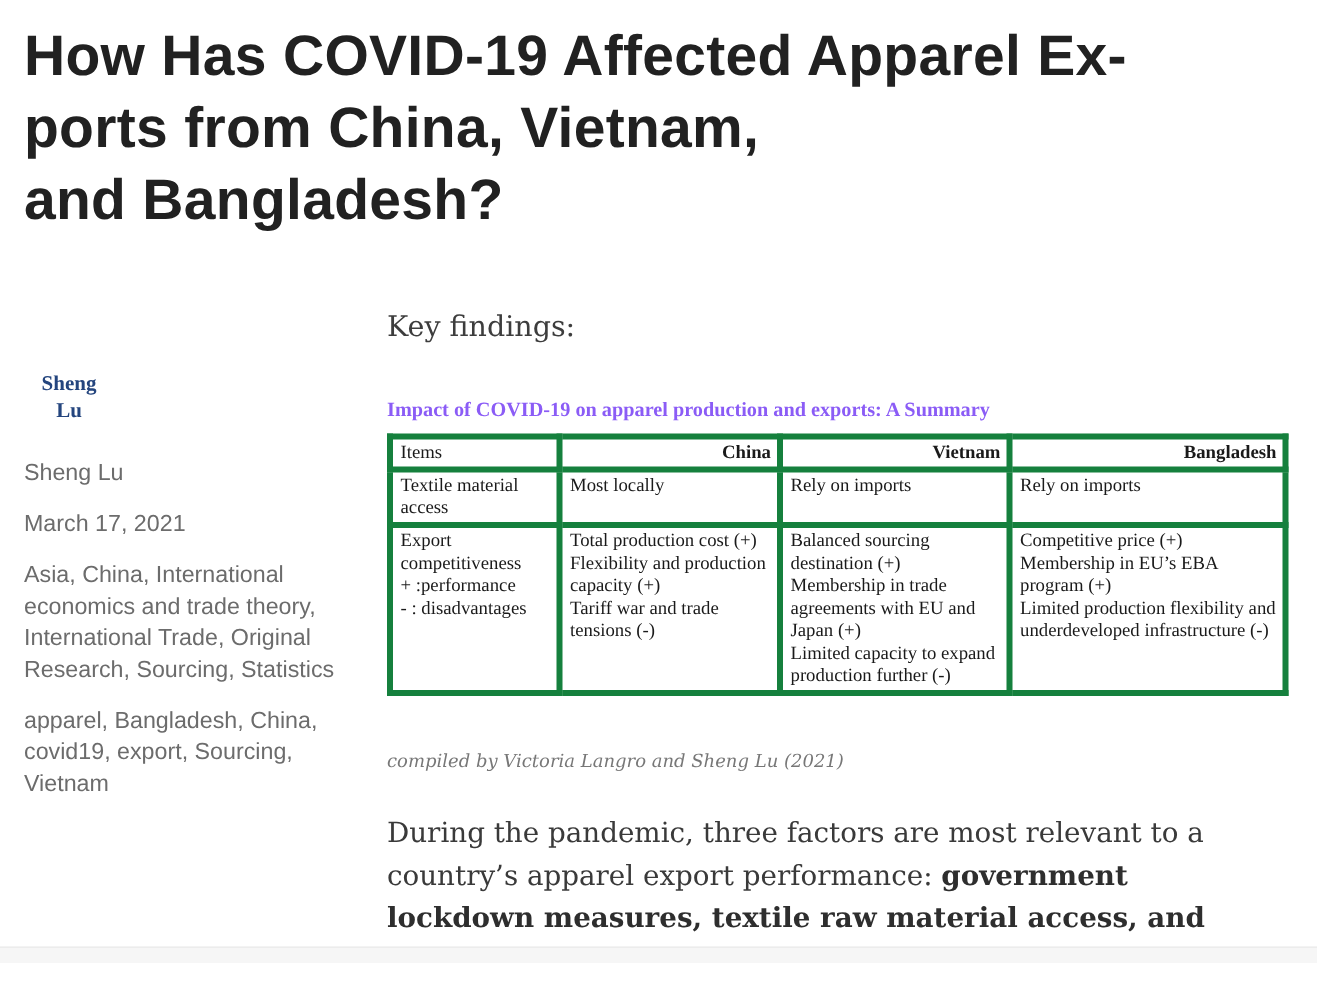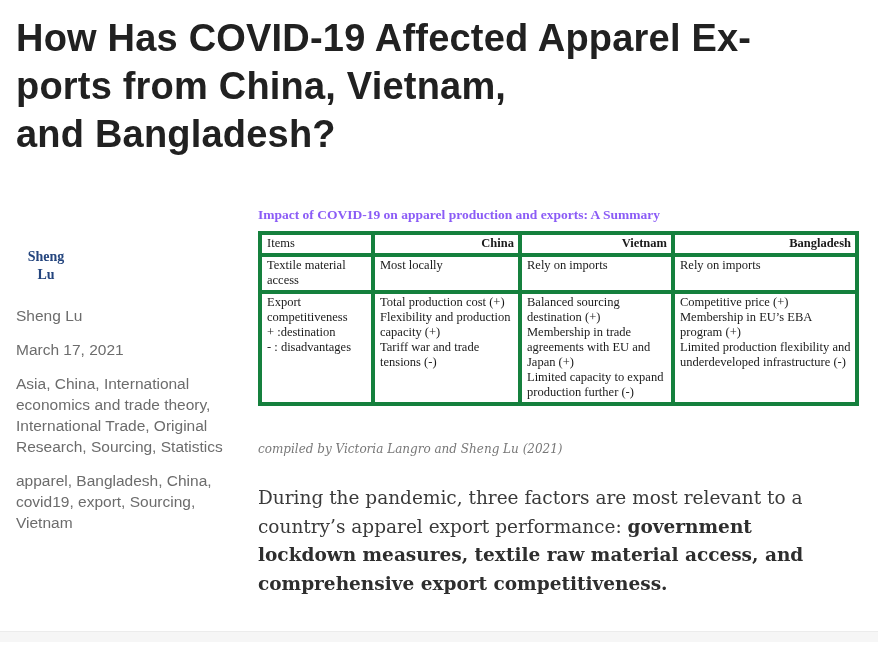--- a/index.html
+++ b/index.html
@@ -142,20 +142,21 @@
   <div class="sidebar">
     <div class="avatar" style="white-space: pre-line;">Sheng
 Lu</div>
     <div class="sidebar-block">Sheng Lu</div>
     <div class="sidebar-block">March 17, 2021</div>
     <div class="sidebar-block">Asia, China, International economics and trade theory, International Trade, Original Research, Sourcing, Statistics</div>
     <div class="sidebar-block">apparel, Bangladesh, China, covid19, export, Sourcing, Vietnam</div>
   </div>
 
   <div class="main">
+    <p class="key-findings">Key findings:</p>
 
     <div class="figure">
       <div class="figure-title">Impact of COVID-19 on apparel production and exports: A Summary</div>
       <table class="summary">
         <colgroup>
           <col class="c-items">
             <col class="c-china">
             <col class="c-vietnam">
             <col class="c-bangladesh">
         </colgroup>
@@ -169,21 +170,21 @@
         </thead>
         <tbody>
           <tr>
             <td>Textile material access</td>
             <td>Most locally</td>
             <td>Rely on imports</td>
             <td>Rely on imports</td>
           </tr>
           <tr>
             <td>Export competitiveness
-+ :destination
++ :performance
 - : disadvantages</td>
             <td>Total production cost (+)
 Flexibility and production capacity (+)
 Tariff war and trade tensions (-)</td>
             <td>Balanced sourcing destination (+)
 Membership in trade agreements with EU and Japan (+)
 Limited capacity to expand production further (-)</td>
             <td>Competitive price (+)
 Membership in EU’s EBA program (+)
 Limited production flexibility and underdeveloped infrastructure (-)</td>

